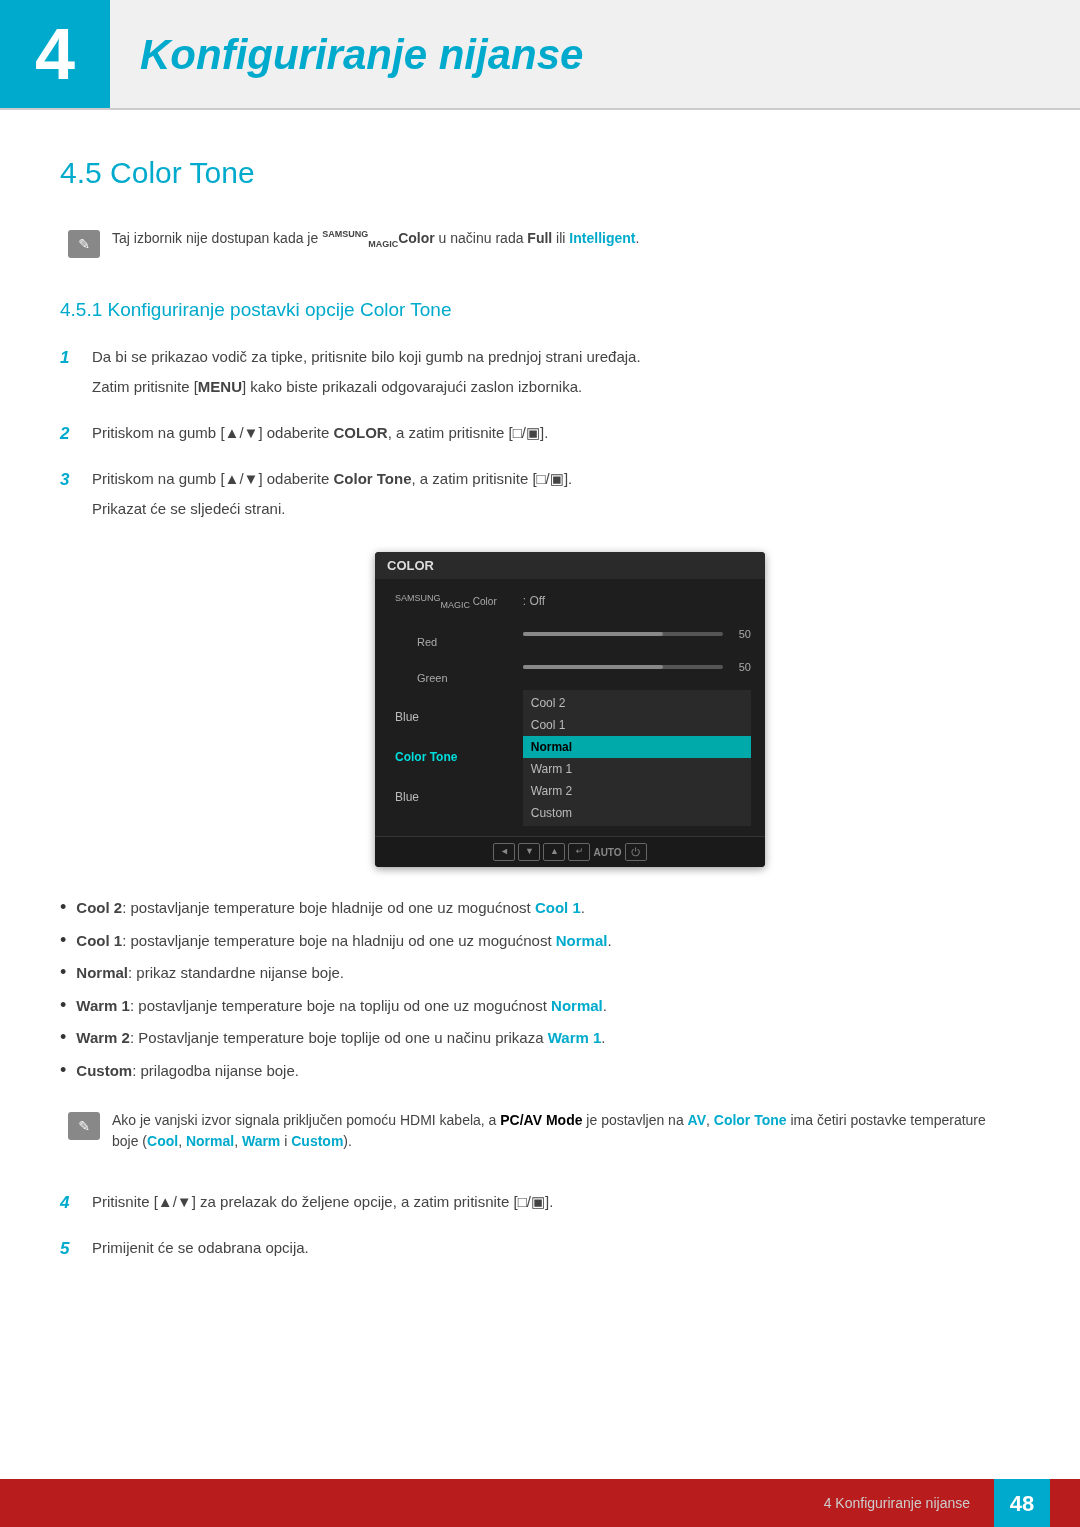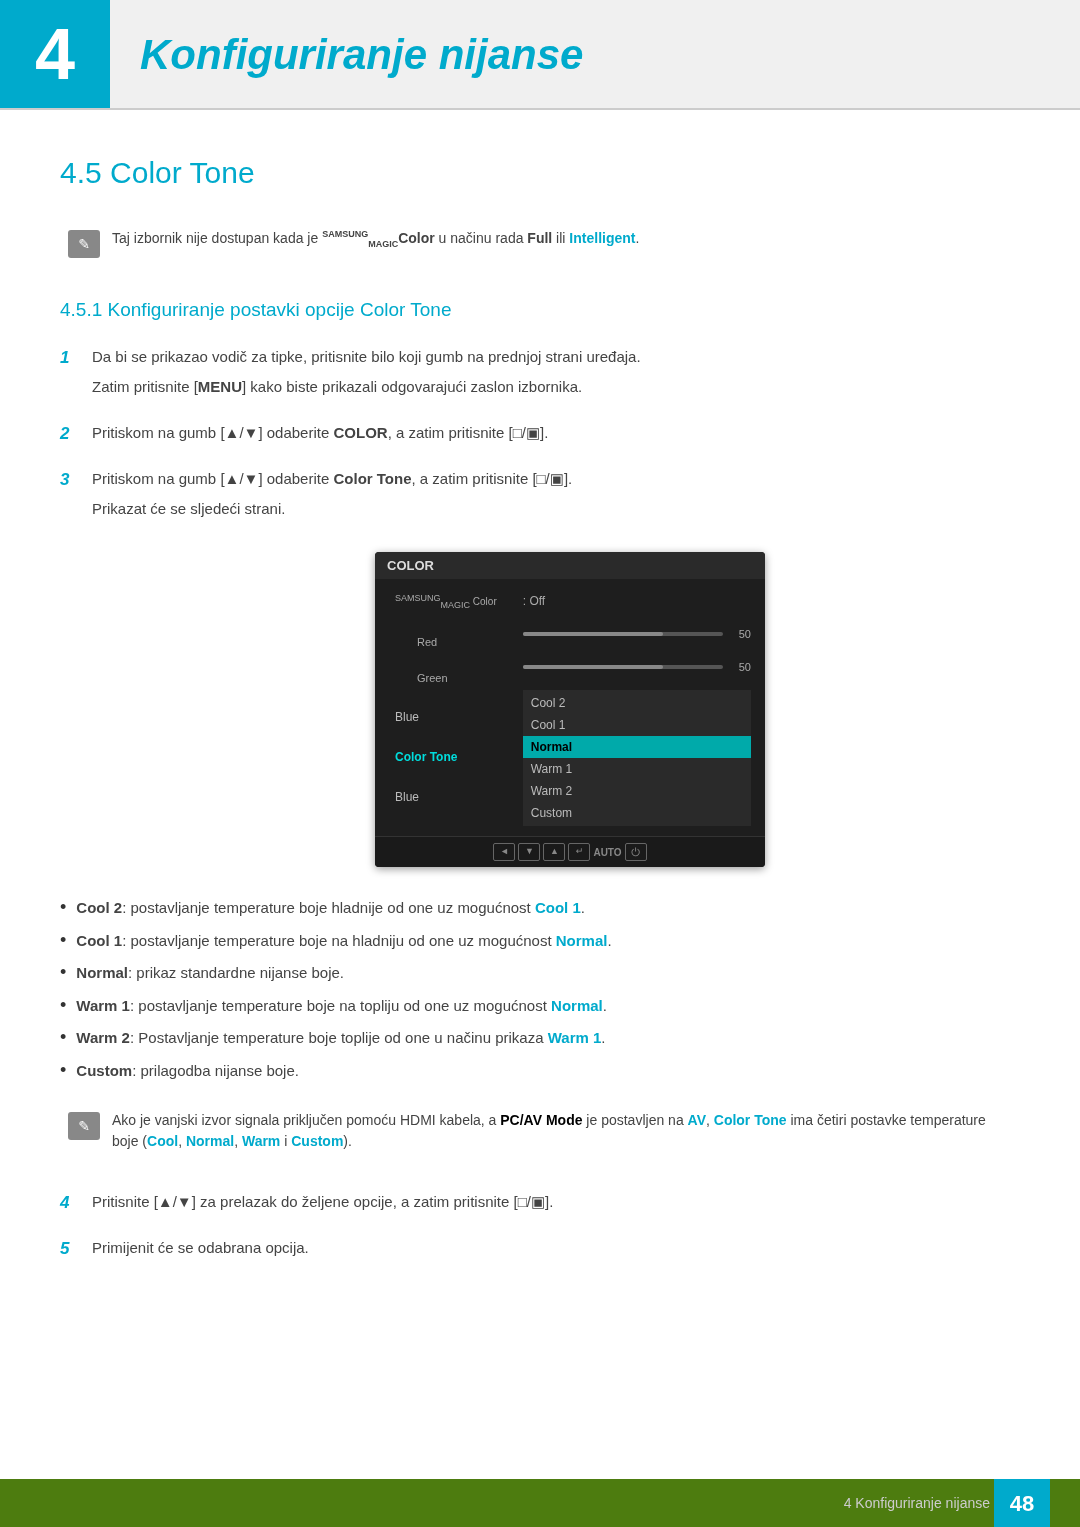--- a/index.html
+++ b/index.html
@@ -298,27 +298,27 @@
       line-height: 1.2;
       flex-shrink: 0;
     }
 
     
     .page-footer {
       position: absolute;
       bottom: 0;
       left: 0;
       right: 0;
-      background: #4d7c0f;
+      background: #b91c1c;
       height: 48px;
       display: flex;
       align-items: center;
       justify-content: flex-end;
       padding: 0 30px;
-      gap: 4px;
+      gap: 24px;
     }
 
     .footer-chapter-text {
       color: #cccccc;
       font-size: 14px;
     }
 
     .footer-page-num {
       background: #00aacc;
       color: white;

